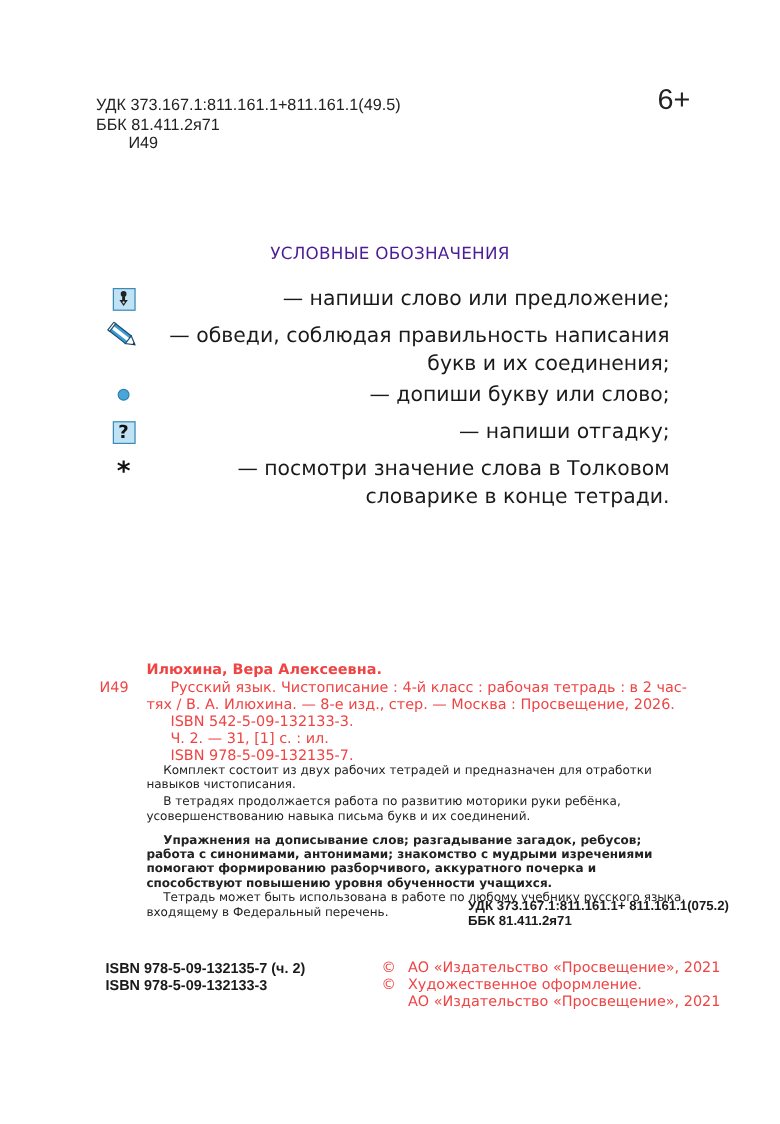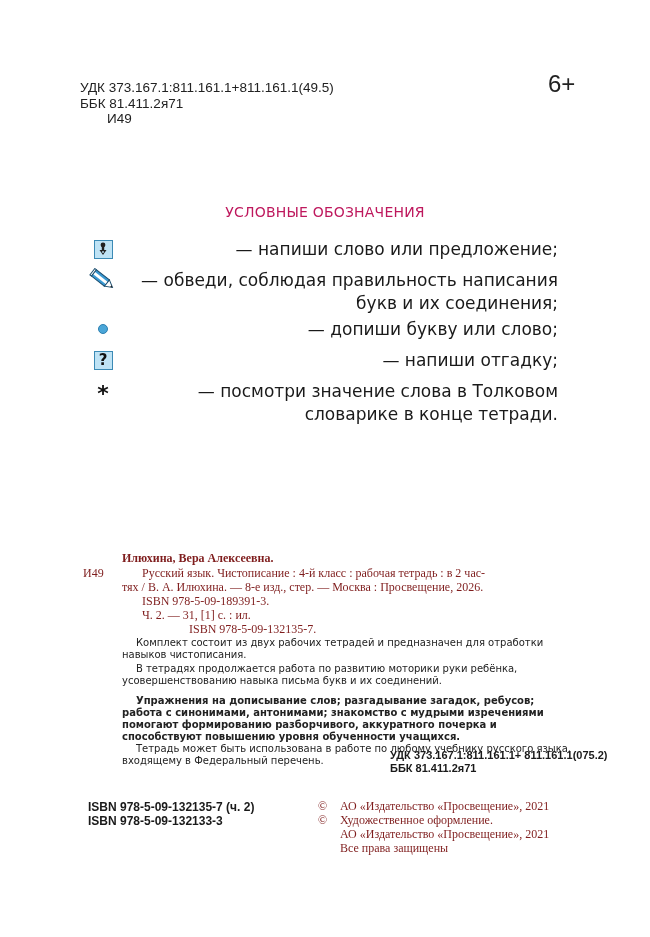--- a/index.html
+++ b/index.html
@@ -1,28 +1,28 @@
 <!DOCTYPE html>
 <html><head>
   <meta charset="utf-8">
   <style>
     html, body { margin: 0; padding: 0; background: #ffffff; }
     body { width: 650px; height: 937px; position: relative; overflow: hidden; color: #1a1a1a; font-family: "DejaVu Sans", sans-serif; }
     .abs { position: absolute; }
     .hdr { left: 80px; top: 80px; font-family: "Liberation Sans", sans-serif; font-size: 13.5px; line-height: 15.5px; color: #222; }
     .hdr .ind { padding-left: 27px; }
     .age { left: 548px; top: 70px; font-family: "Liberation Sans", sans-serif; font-size: 24px; color: #222; }
-    .legend-title { left: 0; width: 650px; top: 204px; text-align: center; font-size: 14px; letter-spacing: 0.2px; color: #be185d; }
+    .legend-title { left: 0; width: 650px; top: 204px; text-align: center; font-size: 14px; letter-spacing: 0.2px; color: #4c1d95; }
     .leg-row { left: 88px; font-size: 17px; line-height: 23px; color: #1a1a1a; display: flex; align-items: flex-start; }
     .leg-icon { width: 30px; height: 22px; display: flex; align-items: center; justify-content: center; flex: none; }
     .leg-text { padding-left: 0; width: 440px; text-align: right; }
     .box-icon { width: 19px; height: 19px; background: #bfe3f5; border: 1px solid #3c8ab5; box-sizing: border-box; display:flex; align-items:center; justify-content:center; }
     .dot-icon { width: 8px; height: 8px; border-radius: 50%; background: #4aa6d8; border: 1px solid #2d7fb0; }
     .star-icon { font-size: 22px; font-weight: bold; line-height: 22px; margin-top: 6px; color: #111; }
-    .biblio { font-size: 12px; line-height: 14px; color: #7f1d1d; font-family: Liberation Serif, serif; }
+    .biblio { font-size: 12px; line-height: 14px; color: #ef4444; }
     .small { font-size: 10px; line-height: 12px; color: #222; }
     .bold { font-weight: bold; }
     .lib { font-family: "Liberation Sans", sans-serif; }
     .ind1 { text-indent: 14px; }
   </style>
 </head>
 <body>
 
 <div class="abs hdr">
   <div>УДК 373.167.1:811.161.1+811.161.1(49.5)</div>
@@ -80,23 +80,23 @@
   <div class="leg-icon">
     <span class="star-icon">*</span>
   </div>
   <div class="leg-text">— посмотри значение слова в Толковом словарике в конце тетради.</div>
 </div>
 
 <div class="abs biblio bold" style="left:122px; top:551px;">Илюхина, Вера Алексеевна.</div>
 <div class="abs biblio" style="left:83px; top:566px;">И49</div>
 <div class="abs biblio" style="left:142px; top:566px; white-space:nowrap;">Русский язык. Чистописание : 4-й класс : рабочая тетрадь : в 2 час-</div>
 <div class="abs biblio" style="left:122px; top:580px; white-space:nowrap;">тях / В. А. Илюхина. — 8-е изд., стер. — Москва : Просвещение, 2026.</div>
-<div class="abs biblio" style="left:142px; top:594px;">ISBN 978-5-09-189391-3.</div>
+<div class="abs biblio" style="left:142px; top:594px;">ISBN 542-5-09-132133-3.</div>
 <div class="abs biblio" style="left:142px; top:608px;">Ч. 2. — 31, [1] с. : ил.</div>
-<div class="abs biblio" style="left:142px; top:622px;margin-left:47px;">ISBN 978-5-09-132135-7.</div>
+<div class="abs biblio" style="left:142px; top:622px;">ISBN 978-5-09-132135-7.</div>
 
 <div class="abs small" style="left:122px; top:637px; width:450px;">
   <div class="ind1">Комплект состоит из двух рабочих тетрадей и предназначен для отработки навыков чистописания.</div>
   <div class="ind1" style="margin-top:2px;">В тетрадях продолжается работа по развитию моторики руки ребёнка, усовершенствованию навыка письма букв и их соединений.</div>
   <div class="ind1" style="margin-top:8px;font-weight:bold;">Упражнения на дописывание слов; разгадывание загадок, ребусов; работа с синонимами, антонимами; знакомство с мудрыми изречениями помогают формированию разборчивого, аккуратного почерка и способствуют повышению уровня обученности учащихся.</div>
   <div class="ind1">Тетрадь может быть использована в работе по любому учебнику русского языка, входящему в Федеральный перечень.</div>
 </div>
 
 <div class="abs lib bold" style="left:349px; top:749px; font-size:11px; line-height:13px;margin-left:41px;">
   <div>УДК 373.167.1:811.161.1+ 811.161.1(075.2)</div>
@@ -111,14 +111,13 @@
 <div class="abs biblio" style="left:318px; top:799px;">
   <div style="display:flex;">
     <span style="width:22px;">©</span>
     <span>АО «Издательство «Просвещение», 2021</span>
   </div>
   <div style="display:flex;">
     <span style="width:22px;">©</span>
     <span>Художественное оформление.</span>
   </div>
   <div style="padding-left:22px;">АО «Издательство «Просвещение», 2021</div>
-  <div style="padding-left:22px;">Все права защищены</div>
 </div>
 
 </body></html>

